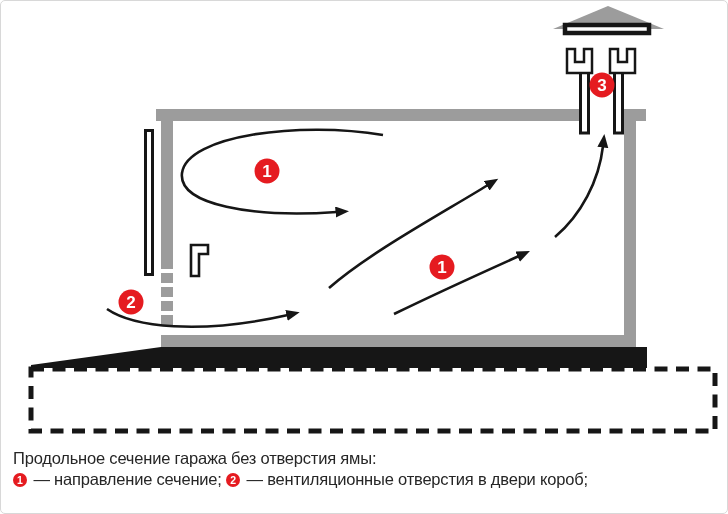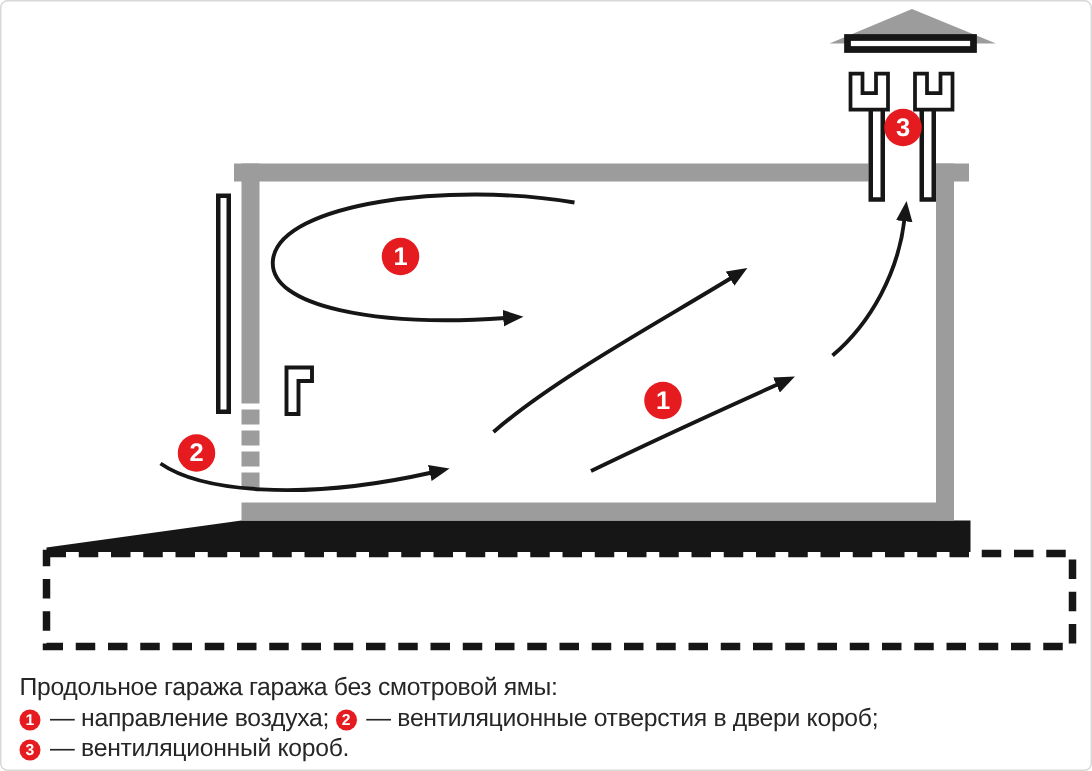--- a/index.html
+++ b/index.html
@@ -112,26 +112,22 @@
       <circle class="badge-circle" cx="130" cy="301" r="12.5"></circle>
       <text class="badge-num" x="130" y="301" text-anchor="middle" dominant-baseline="central">2</text>
     </g>
     <g>
       <circle class="badge-circle" cx="601" cy="84" r="12.5"></circle>
       <text class="badge-num" x="601" y="84" text-anchor="middle" dominant-baseline="central">3</text>
     </g>
   </svg>
 
   <div class="caption">
-    <div class="cap-line">Продольное гаража гаража без смотровой ямы:</div>
+    <div class="cap-line">Продольное сечение гаража без отверстия ямы:</div>
     <div class="cap-line">
       <span class="mini-badge">1</span>
-      <span>— направление воздуха;</span>
+      <span>— направление сечение;</span>
       <span class="mini-badge">2</span>
       <span>— вентиляционные отверстия в двери короб;</span>
-    </div>
-    <div class="cap-line">
-      <span class="mini-badge">3</span>
-      <span>— вентиляционный короб.</span>
     </div>
   </div>
 
 </div>
 
 </body></html>

